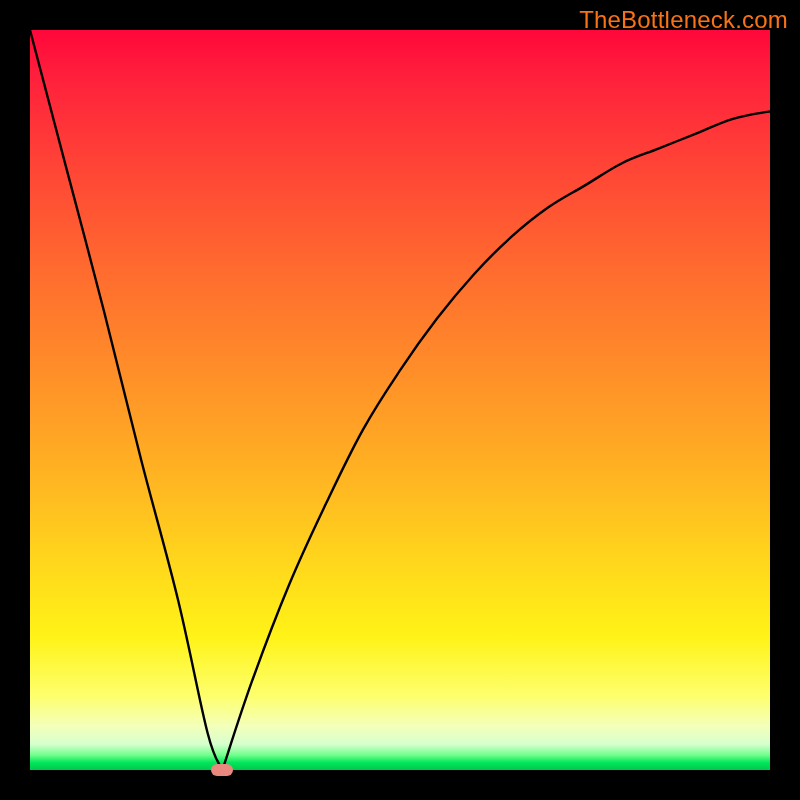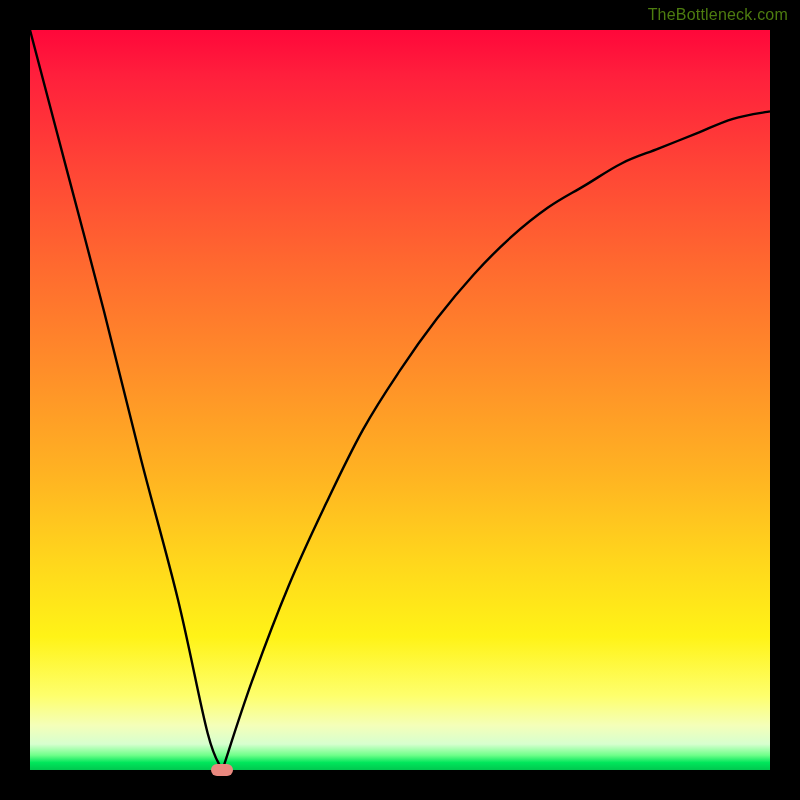--- a/index.html
+++ b/index.html
@@ -41,22 +41,22 @@
       #d7ffcf 96.5%,
       #6fff8a 98%,
       #00e65b 99%,
       #00c84f 100%
     );
   }
   .watermark {
     position: absolute;
     top: 6px;
     right: 12px;
-    color: #4d7c0f;
-    font-size: 16px;
+    color: #f97316;
+    font-size: 24px;
     font-weight: 500;
     letter-spacing: 0.2px;
     user-select: none;
   }
   svg.curve {
     position: absolute;
     left: 0;
     top: 0;
     width: 740px;
     height: 740px;

